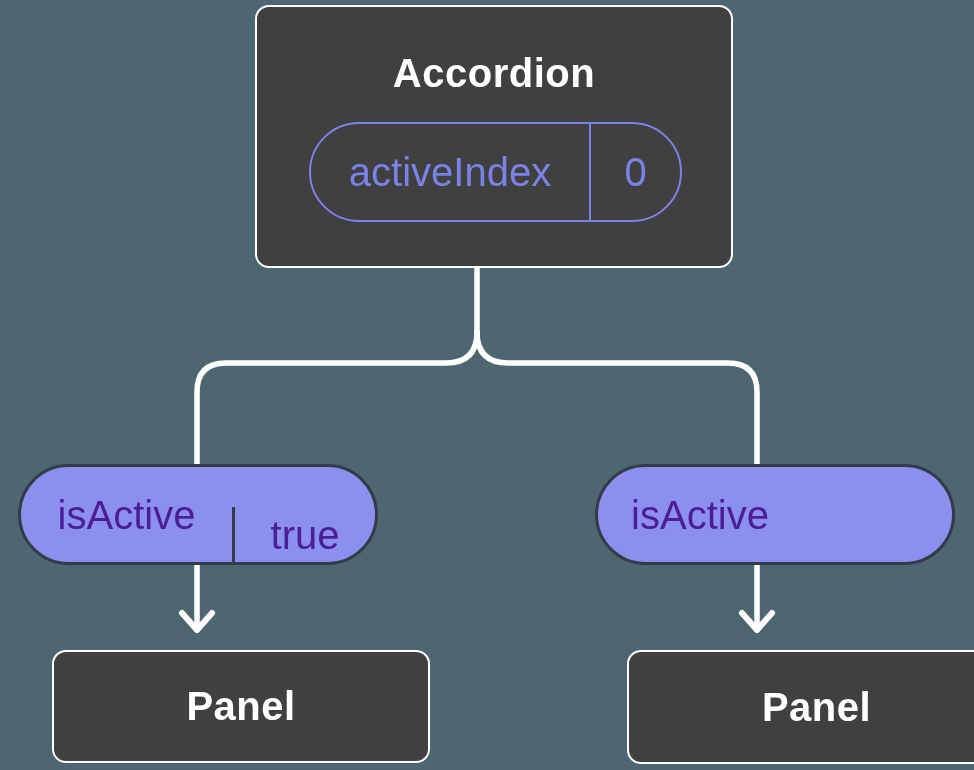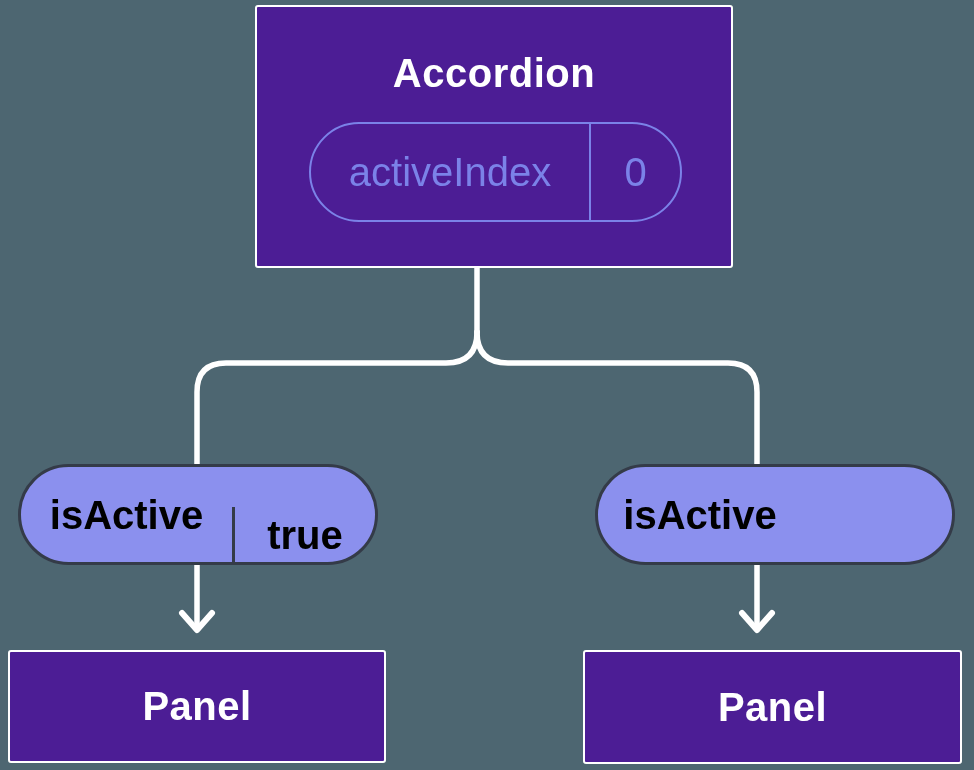--- a/index.html
+++ b/index.html
@@ -17,23 +17,23 @@
   }
   .connector-svg {
     position: absolute;
     left: 0;
     top: 0;
     z-index: 0;
   }
   .node {
     position: absolute;
     box-sizing: border-box;
-    background: #4c1d95;
+    background: #404040;
     border: 2.5px solid #FFFFFF;
-    border-radius: 3px;
+    border-radius: 14px;
     z-index: 1;
   }
   .root-node {
     left: 255px; top: 5px;
     width: 478px; height: 263px;
   }
   .node-title {
     position: absolute;
     left: 0; top: 46px;
     width: 100%;
@@ -67,37 +67,38 @@
     color: #7B82E8;
     background: transparent;
     justify-content: center;
   }
   .prop-pill .cell-name { width: 278px; }
   .prop-pill .cell-value { flex: 1; border-left: 2.5px solid #7B82E8; }
   .state-pill {
     position: absolute;
     background: #8B90EE;
     border: 3px solid #343B48;
-    color: #000000;
-    font-weight: 700;
+    color: #4c1d95;
+    font-weight: 400;
     z-index: 1;
   }
   .state-pill-left { left: 18px; top: 464px; width: 360px; height: 101px; }
   .state-pill-left .cell-name { width: 211px; }
   .state-pill-right { left: 595px; top: 464px; width: 360px; height: 101px; }
   .state-pill-right .cell-name { width: 204px; }
   .state-pill .cell-value { flex: 1; border-left: 3px solid #343B48; margin-top: 40px; }
   .panel-node {
     display: flex;
     align-items: center;
     justify-content: center;
     color: #FFFFFF;
     font-size: 40px;
     font-weight: 600;
     letter-spacing: 0.5px;
+    margin-left: 44px;
   }
   .panel-node-left  { left: 8px;   top: 650px; width: 378px; height: 113px; }
   .panel-node-right { left: 583px; top: 650px; width: 379px; height: 114px; }
 </style>
 </head>
 <body>
 
 <div class="canvas">
 
   <svg class="connector-svg" width="974" height="770" viewBox="0 0 974 770">

